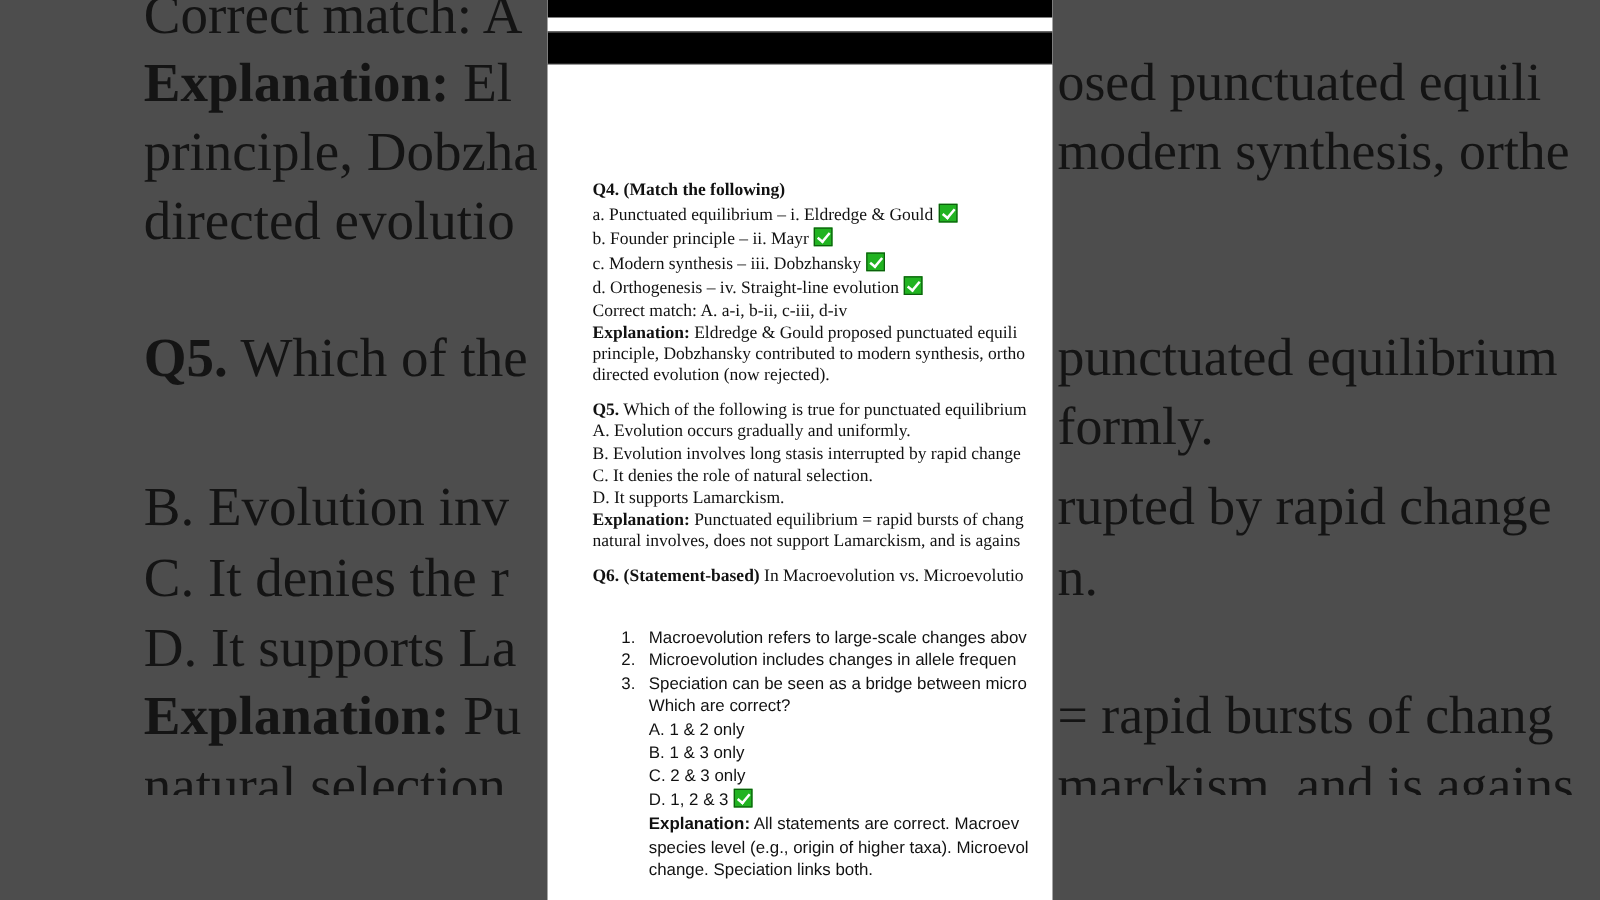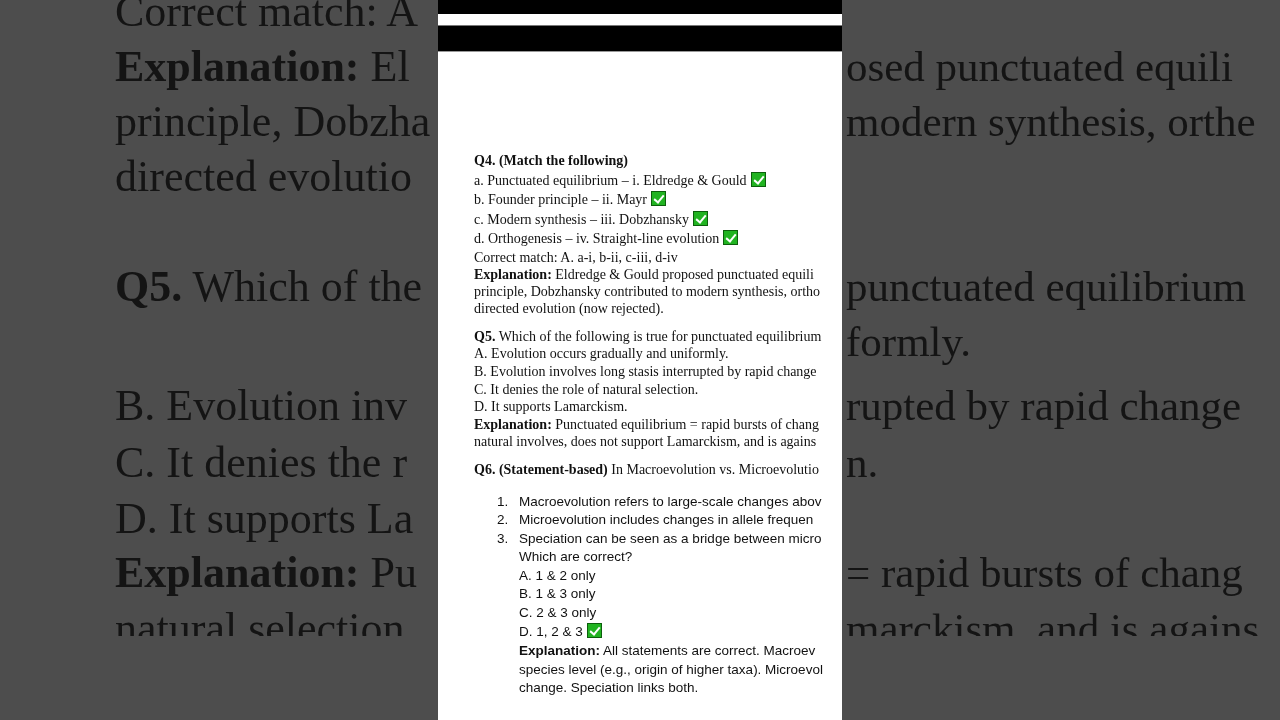--- a/index.html
+++ b/index.html
@@ -35,32 +35,32 @@
 
   .doc {
     position: absolute; left: 36px; top: 143px; width: 420px;
     font-family: "Liberation Serif", serif; font-size: 14px; color: #111;
     white-space: nowrap;
   }
   .ln { height: 19.5px; line-height: 19.5px; }
   .ln.tight { height: 17px; line-height: 17px; }
   .gap { height: 11px; }
   .gap2 { height: 15px; }
-  .q-title { font-weight: bold; margin-top: 8px; }
+  .q-title { font-weight: bold; }
   .check {
     display: inline-block; width: 15px; height: 15px; background: #21b321;
     border: 1px solid #0c5f0c; box-sizing: border-box; vertical-align: -2px;
     margin-left: 4px; position: relative;
   }
   .check::after {
     content: ""; position: absolute; left: 4px; top: 1px; width: 4px; height: 8px;
     border-right: 2px solid #fff; border-bottom: 2px solid #fff; transform: rotate(40deg);
   }
 
-  .sans { font-family: "Liberation Sans", sans-serif; font-size: 13.5px; }
+  .sans { font-family: "Liberation Sans", sans-serif; font-size: 13.5px; margin-top: 16px; }
   .list { margin-left: 23px; }
   .list .ln { height: 18.5px; line-height: 18.5px; }
   .num { display: inline-block; width: 22px; }
   .sub { margin-left: 22px; }
 </style>
 </head>
 <body>
 
 <div class="bg-layer">
   <div class="bg-line" style="top:-10px">Correct match: A</div>

